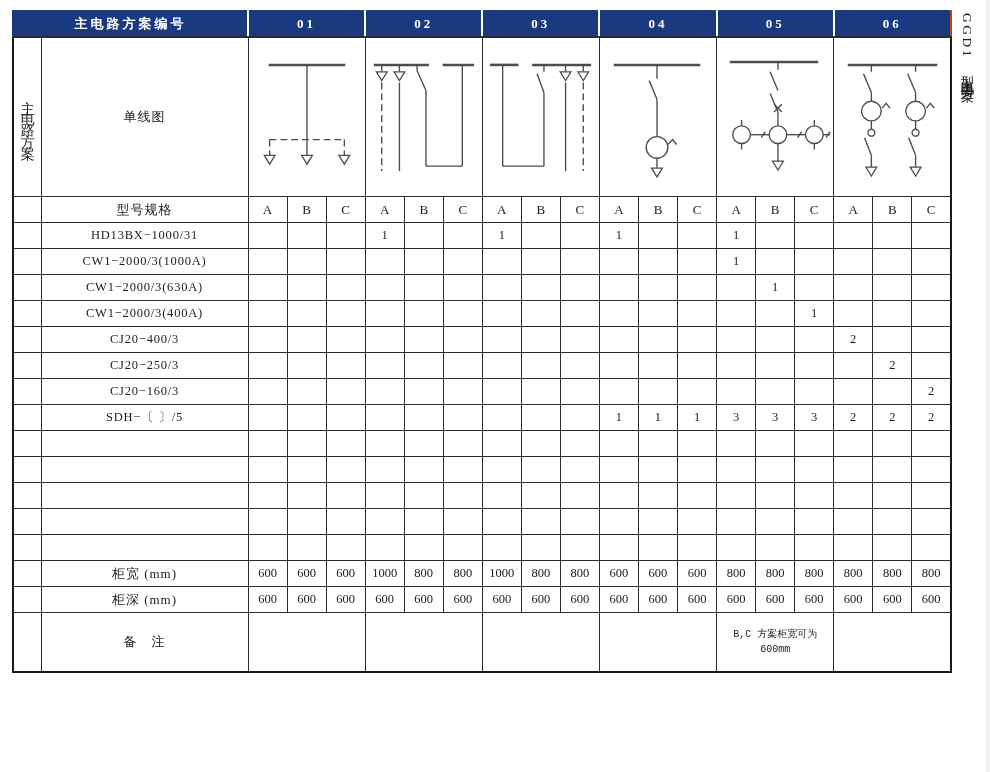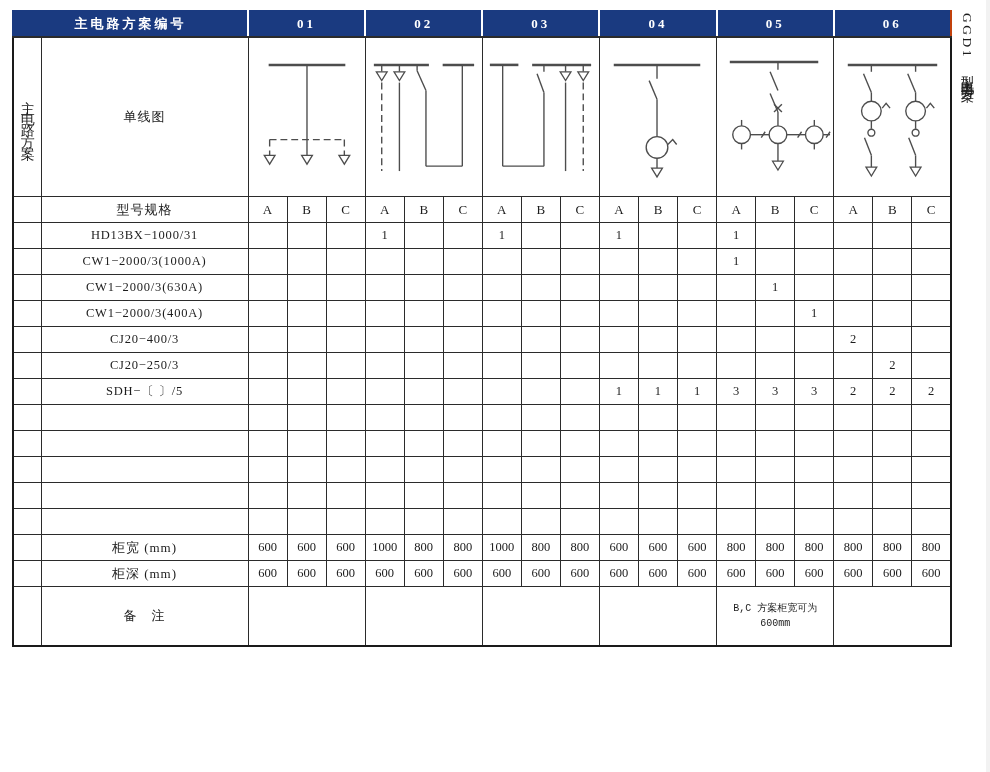--- a/index.html
+++ b/index.html
@@ -345,20 +345,42 @@
           <td class="val"></td>
           <td class="val"></td>
           <td class="val"></td>
           <td class="val"></td>
           <td class="val"></td>
           <td class="val">2</td>
           <td class="val"></td>
         </tr>
         <tr class="r-data">
           <td></td>
+          <td class="rowlabel model">CJ20−160/3</td>
+          <td class="val"></td>
+          <td class="val"></td>
+          <td class="val"></td>
+          <td class="val"></td>
+          <td class="val"></td>
+          <td class="val"></td>
+          <td class="val"></td>
+          <td class="val"></td>
+          <td class="val"></td>
+          <td class="val"></td>
+          <td class="val"></td>
+          <td class="val"></td>
+          <td class="val"></td>
+          <td class="val"></td>
+          <td class="val"></td>
+          <td class="val"></td>
+          <td class="val"></td>
+          <td class="val">2</td>
+        </tr>
+        <tr class="r-data">
+          <td></td>
           <td class="rowlabel model">SDH−〔 〕/5</td>
           <td class="val"></td>
           <td class="val"></td>
           <td class="val"></td>
           <td class="val"></td>
           <td class="val"></td>
           <td class="val"></td>
           <td class="val"></td>
           <td class="val"></td>
           <td class="val"></td>

